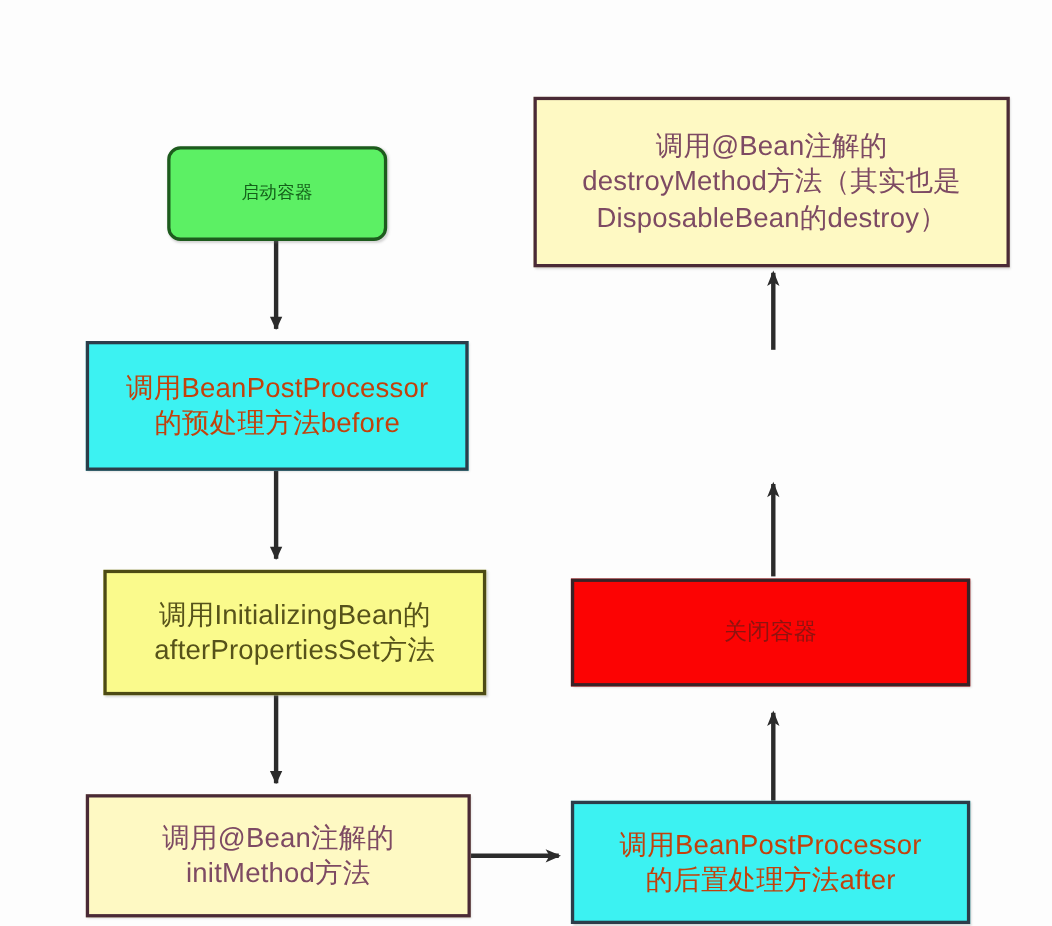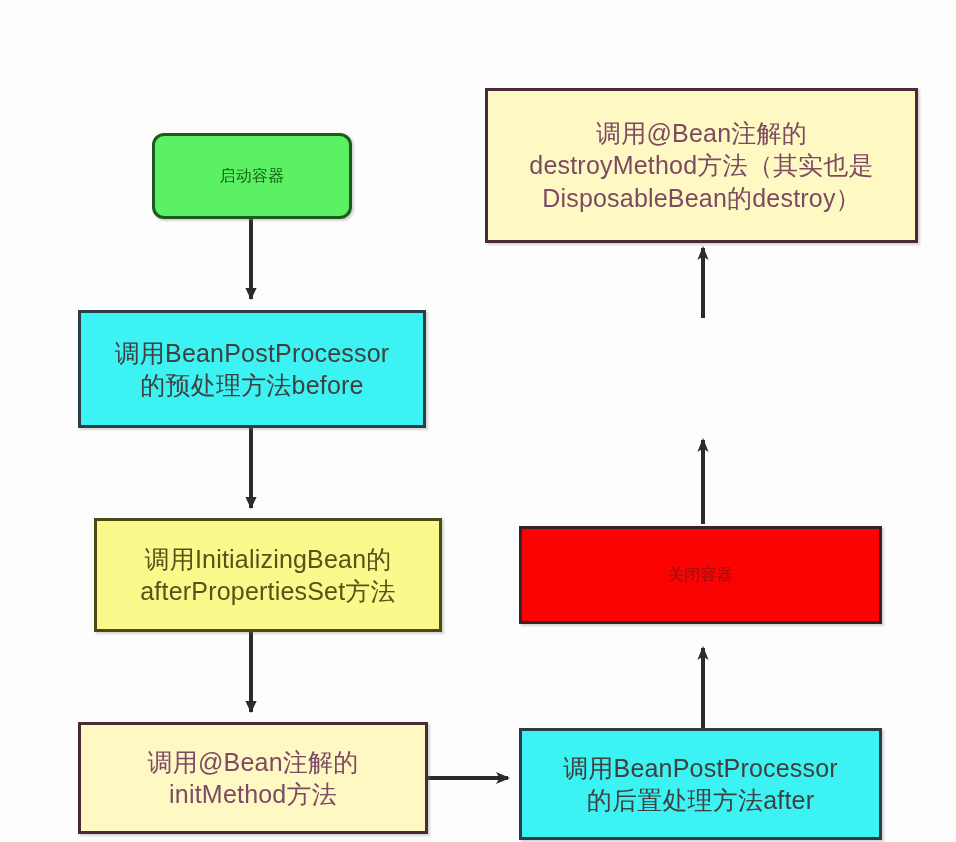--- a/index.html
+++ b/index.html
@@ -36,40 +36,40 @@
   .node-start {
     background: #5cf064;
     border: 3.5px solid #1d5b1d;
     border-radius: 12px;
     color: #14601a;
     font-size: 16px;
   }
   .node-cyan {
     background: #3cf2f2;
     border: 3.5px solid #2c3d4a;
-    color: #404040;
+    color: #c2410c;
     font-size: 25px;
   }
   .node-yellow {
     background: #fafa8c;
     border: 3.5px solid #4d4a14;
     color: #56521a;
     font-size: 25px;
   }
   .node-pink {
     background: #fef9c3;
     border: 3.5px solid #4a2a36;
     color: #7d4a63;
     font-size: 25px;
   }
   .node-red {
     background: #fc0303;
     border: 3.5px solid #3a2226;
     color: #8c1410;
-    font-size: 16px;
+    font-size: 21px;
   }
   svg.links {
     position: absolute;
     left: 0;
     top: 0;
     width: 956px;
     height: 842px;
     z-index: 1;
     pointer-events: none;
   }

